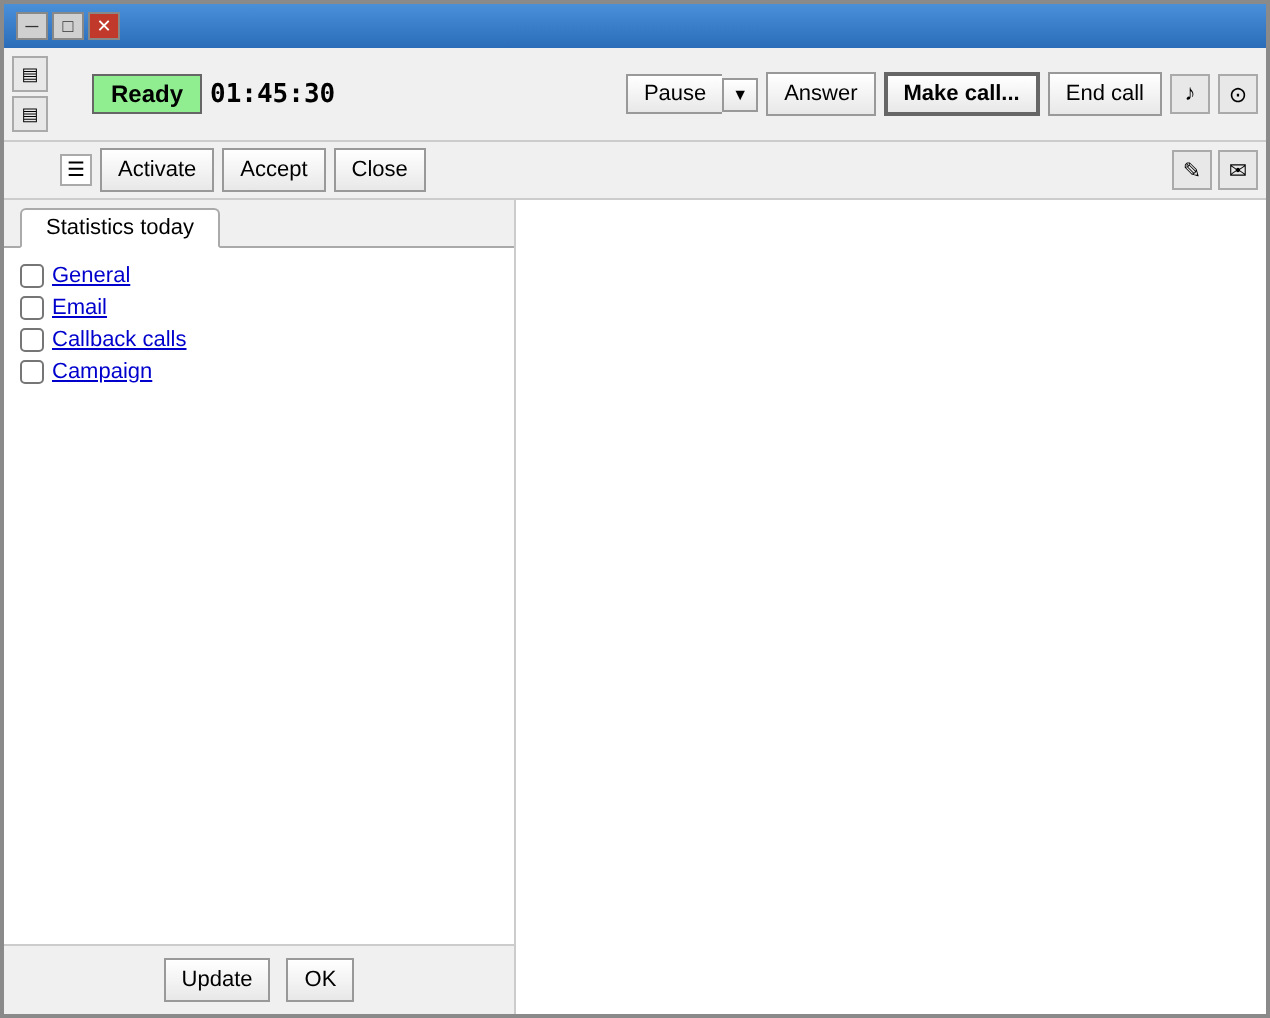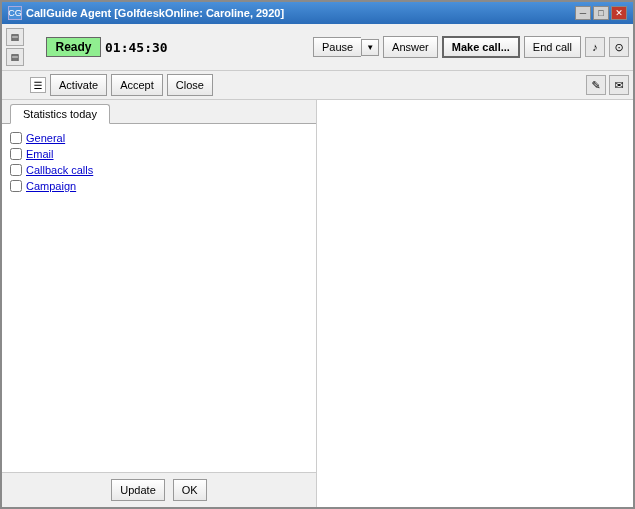--- a/index.html
+++ b/index.html
@@ -204,21 +204,21 @@
       align-items: center;
       justify-content: center;
       font-size: 11px;
     }
     .content-area {
       display: flex;
       flex: 1;
       overflow: hidden;
     }
     .left-content {
-      width: 315px;
+      width: 256px;
       flex-shrink: 0;
       display: flex;
       flex-direction: column;
       border-right: 1px solid #ccc;
     }
     .tab-bar {
       display: flex;
       background: #f0f0f0;
       border-bottom: 1px solid #aaa;
       padding-top: 4px;
@@ -274,26 +274,20 @@
       border-top: 1px solid #ccc;
       flex-shrink: 0;
     }
   </style>
 </head>
 <body>
 
 <div class="window">
 
   <div class="title-bar">
-    <div class="title-bar-left">
-      <div class="title-icon">
-        <span>CG</span>
-      </div>
-      <span class="title-text">CallGuide Agent [GolfdeskOnline: Caroline, 2920]</span>
-    </div>
     <div class="title-buttons">
       <div class="title-btn">─</div>
       <div class="title-btn">□</div>
       <div class="title-btn close-btn">✕</div>
     </div>
   </div>
 
   <div class="toolbar-row">
     <div class="left-panel-icons">
       <div class="panel-icon-btn">▤</div>

